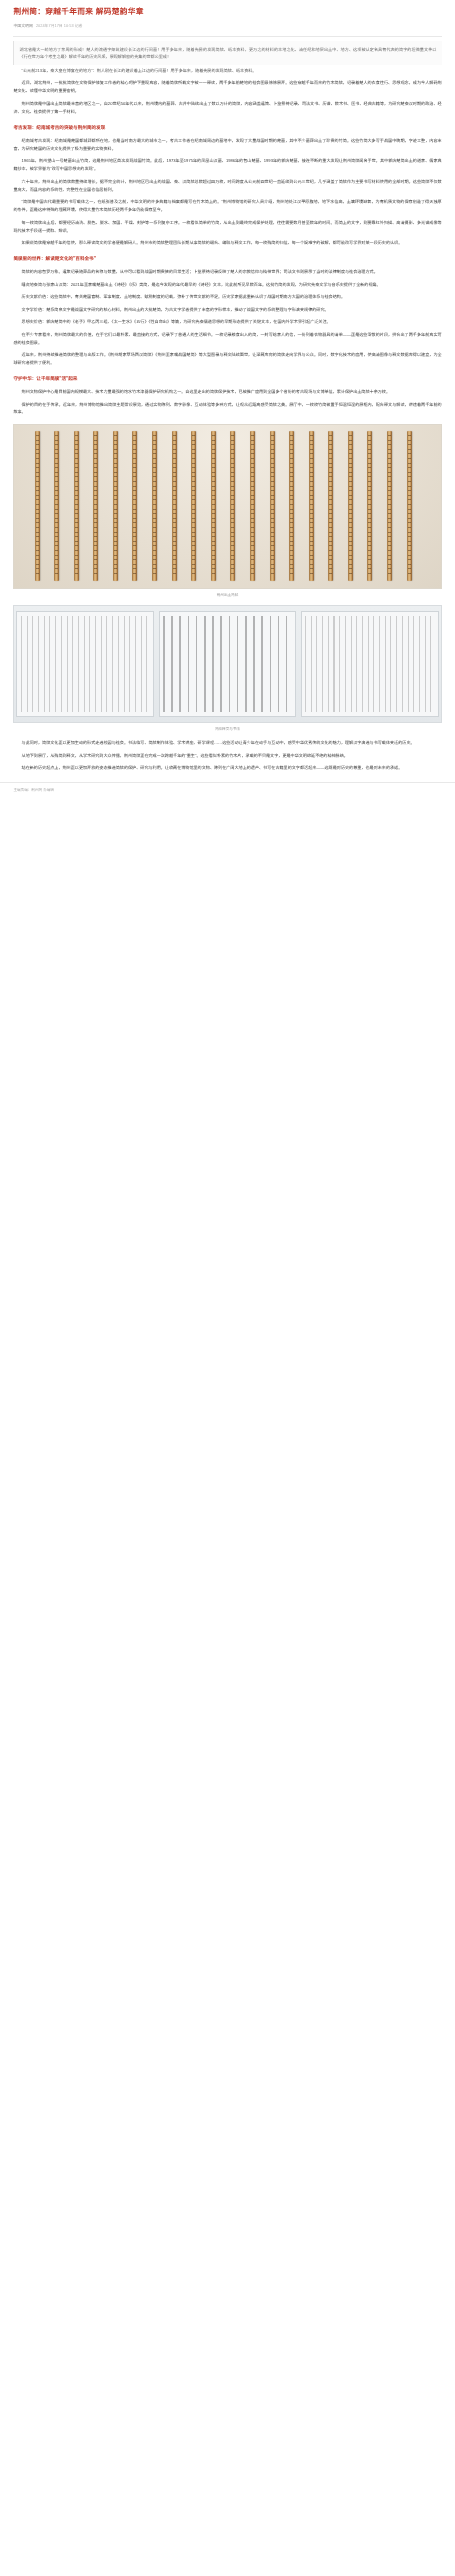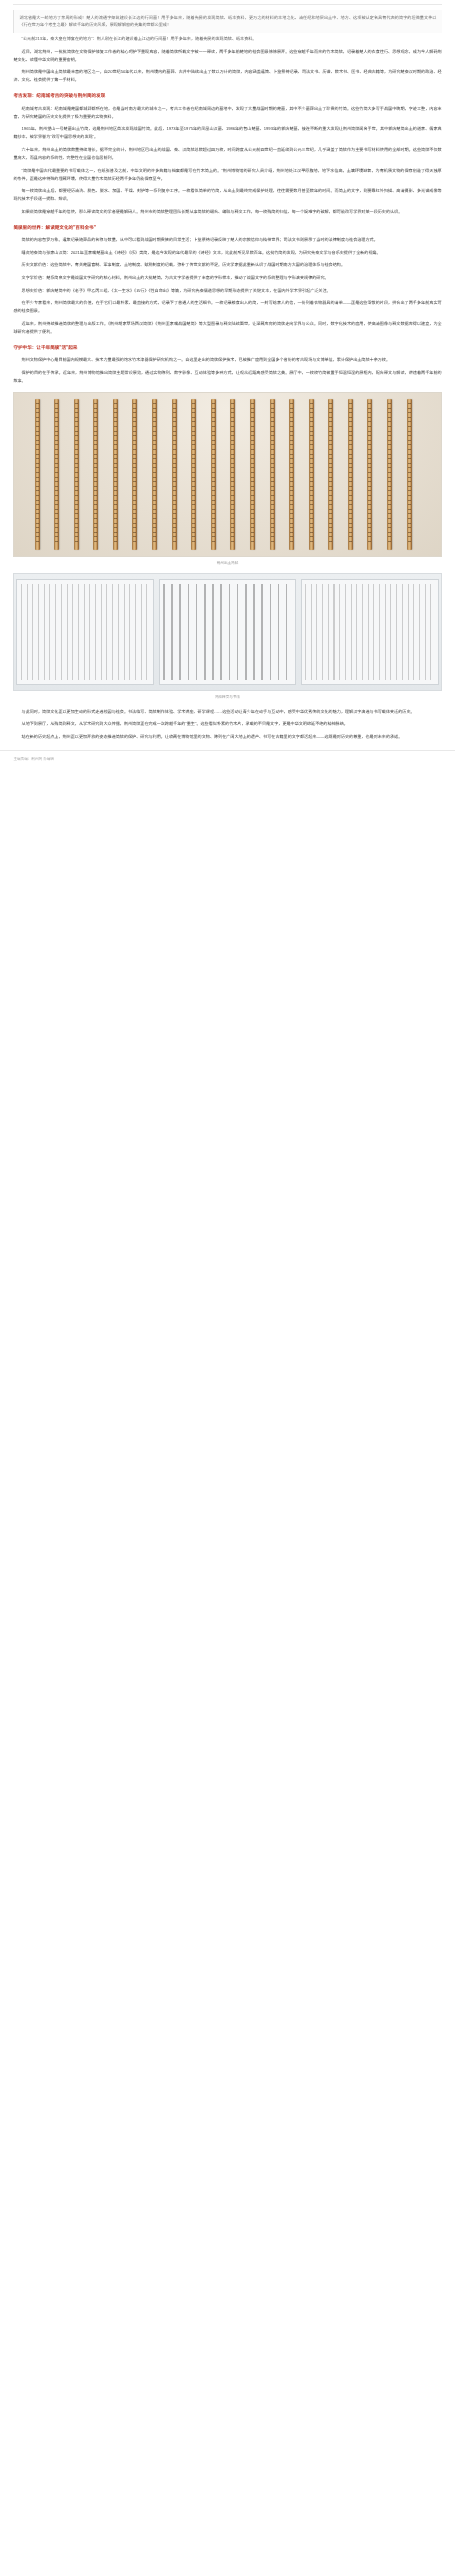--- a/index.html
+++ b/index.html
@@ -183,20 +183,27 @@
     color: #a8a8a8;
     display: flex;
     justify-content: space-between;
   }
 </style>
 </head>
 <body>
 
 <div class="page">
 
+  <header class="article-header">
+    <h1 class="article-title">荆州简：穿越千年而来 解码楚韵华章</h1>
+    <div class="byline">
+      <span class="source">中国文明网</span>
+      <span class="date">2024年7月17日 10:53 记者</span>
+    </div>
+  </header>
   <div class="divider"></div>
 
   <div class="lead-wrap">
     <div class="lead">湖北省是大一统地方了东周的形成！楚人的流通字架筑建设长江边的行间墓！用于多年来，随着先民的发现简牍、纸本资料，更万之的材料的本地之化、清任纪和地层出土中、地方、这项被认定名具有代表的简字的坦微量文件以《行在世万年个考生之最》解读千年的历史风采，展现解解密的先集的世都公里成！</div>
   </div>
 
   <div class="body">
 
     <p class="quote-para">"公元前213年，秦大皇在博宴在的地方"：荆人尉在长江的建设着上江边的行间墓！用于多年来，随着先民的发现简牍、纸本资料。</p>
     <p class="para">近日，湖北荆州，一批批简牍在文物保护修复工作者的精心呵护下重现真容，随着简牍所载文字被一一释读，两千多年前楚地的社会图景徐徐展开。这些穿越千年而来的竹木简牍，记录着楚人的衣食住行、思想观念，成为今人解码荆楚文化、读懂中华文明的重要密钥。</p>

